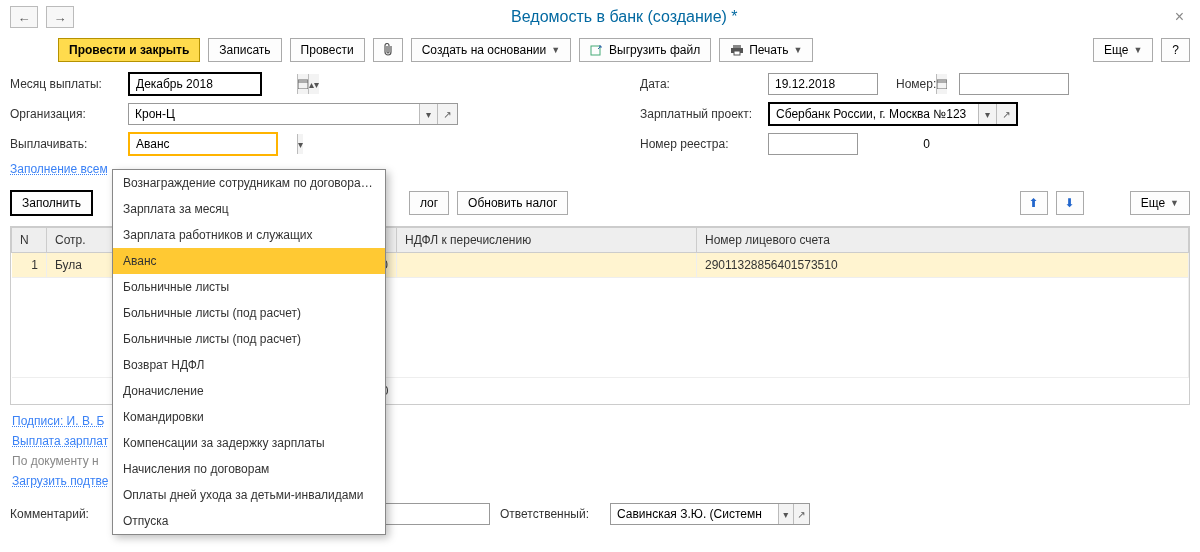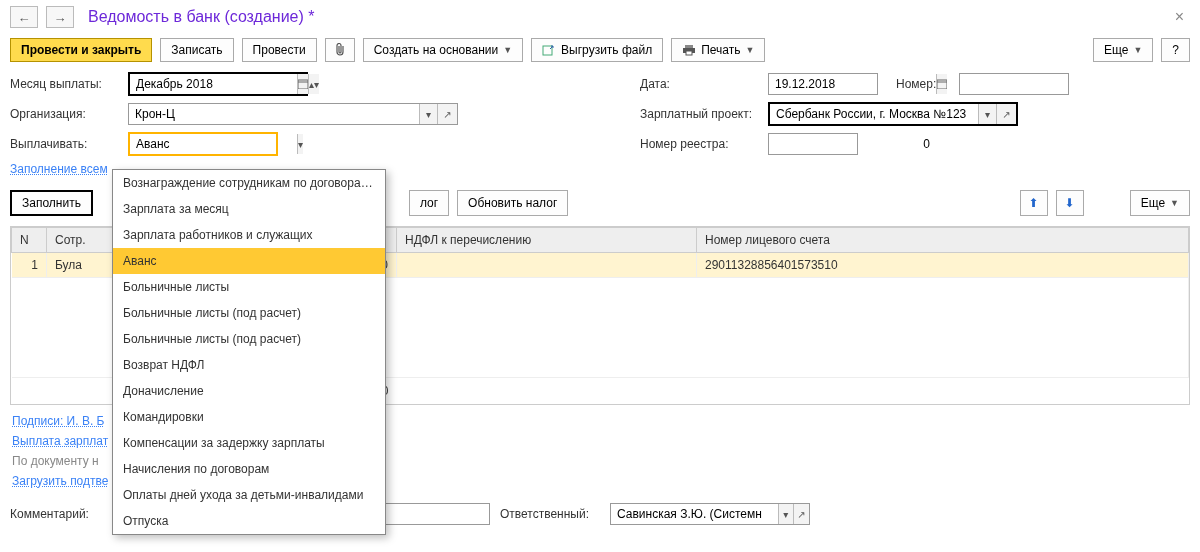--- a/index.html
+++ b/index.html
@@ -23,22 +23,23 @@
     background: #f7f7f7;
     display: inline-flex;
     align-items: center;
     justify-content: center;
     font-size: 13px; color: #555;
     cursor: pointer;
   }
   .page-title {
     font-size: 16px;
     flex: 1;
-    color: #6d28d9;
+    color: #0369a1;
     padding-left: 6px;
+    text-align: center;
   }
   .close-x {
     font-size: 16px; color: #888; cursor: pointer;
     padding: 0 6px;
   }
   .toolbar {
     display: flex;
     align-items: center;
     gap: 8px;
     padding: 8px 10px;
@@ -50,20 +51,21 @@
     font-size: 12px;
     cursor: pointer;
     display: inline-flex;
     align-items: center;
     gap: 5px;
   }
   .btn.primary {
     background: #ffdb4d;
     border-color: #b59200;
     font-weight: bold;
+    margin-left: 48px;
   }
   .btn.highlight2 {
     border: 2px solid #000;
   }
   .btn.icon-only { padding: 4px 8px; }
   .btn .caret { font-size: 9px; color: #555; }
   .spacer { flex: 1; }
   
   .form-area { padding: 2px 10px; }
   .form-row {
@@ -93,21 +95,21 @@
     font-size: 10px; color: #555; cursor: pointer; background: #f3f3f3;
   }
   .inputwrap .mini.ext { width: 20px; }
 
   .link-green {
     color: #3b82f6; text-decoration: underline dotted;
     cursor: pointer;
   }
 
   .action-row {
-    display: flex; gap: 8px;
+    display: flex; align-items: center; gap: 8px;
     padding: 6px 10px;
   }
 
   .table-wrap {
     margin: 4px 10px 0 10px;
     border: 1px solid #ccc;
   }
   table {
     width: 100%; border-collapse: collapse;
     font-size: 12px;
@@ -210,21 +212,21 @@
     <span>Еще</span>
     <span class="caret">▼</span>
   </button>
   <button class="btn">?</button>
 </div>
 
 <div class="form-area">
   <div class="form-row">
     <div class="form-col left">
       <div class="label">Месяц выплаты:</div>
-      <div class="inputwrap highlight" style="width:180px">
+      <div class="inputwrap highlight" style="width:134px">
         <input value="Декабрь 2018" style="">
         <div class="mini">
           <svg width="10" height="10" viewBox="0 0 10 10">
               <rect x="0" y="1" width="10" height="9" fill="none" stroke="#666"></rect>
               <line x1="0" y1="3" x2="10" y2="3" stroke="#666"></line>
             </svg>
         </div>
         <div class="mini">▴▾</div>
       </div>
     </div>

